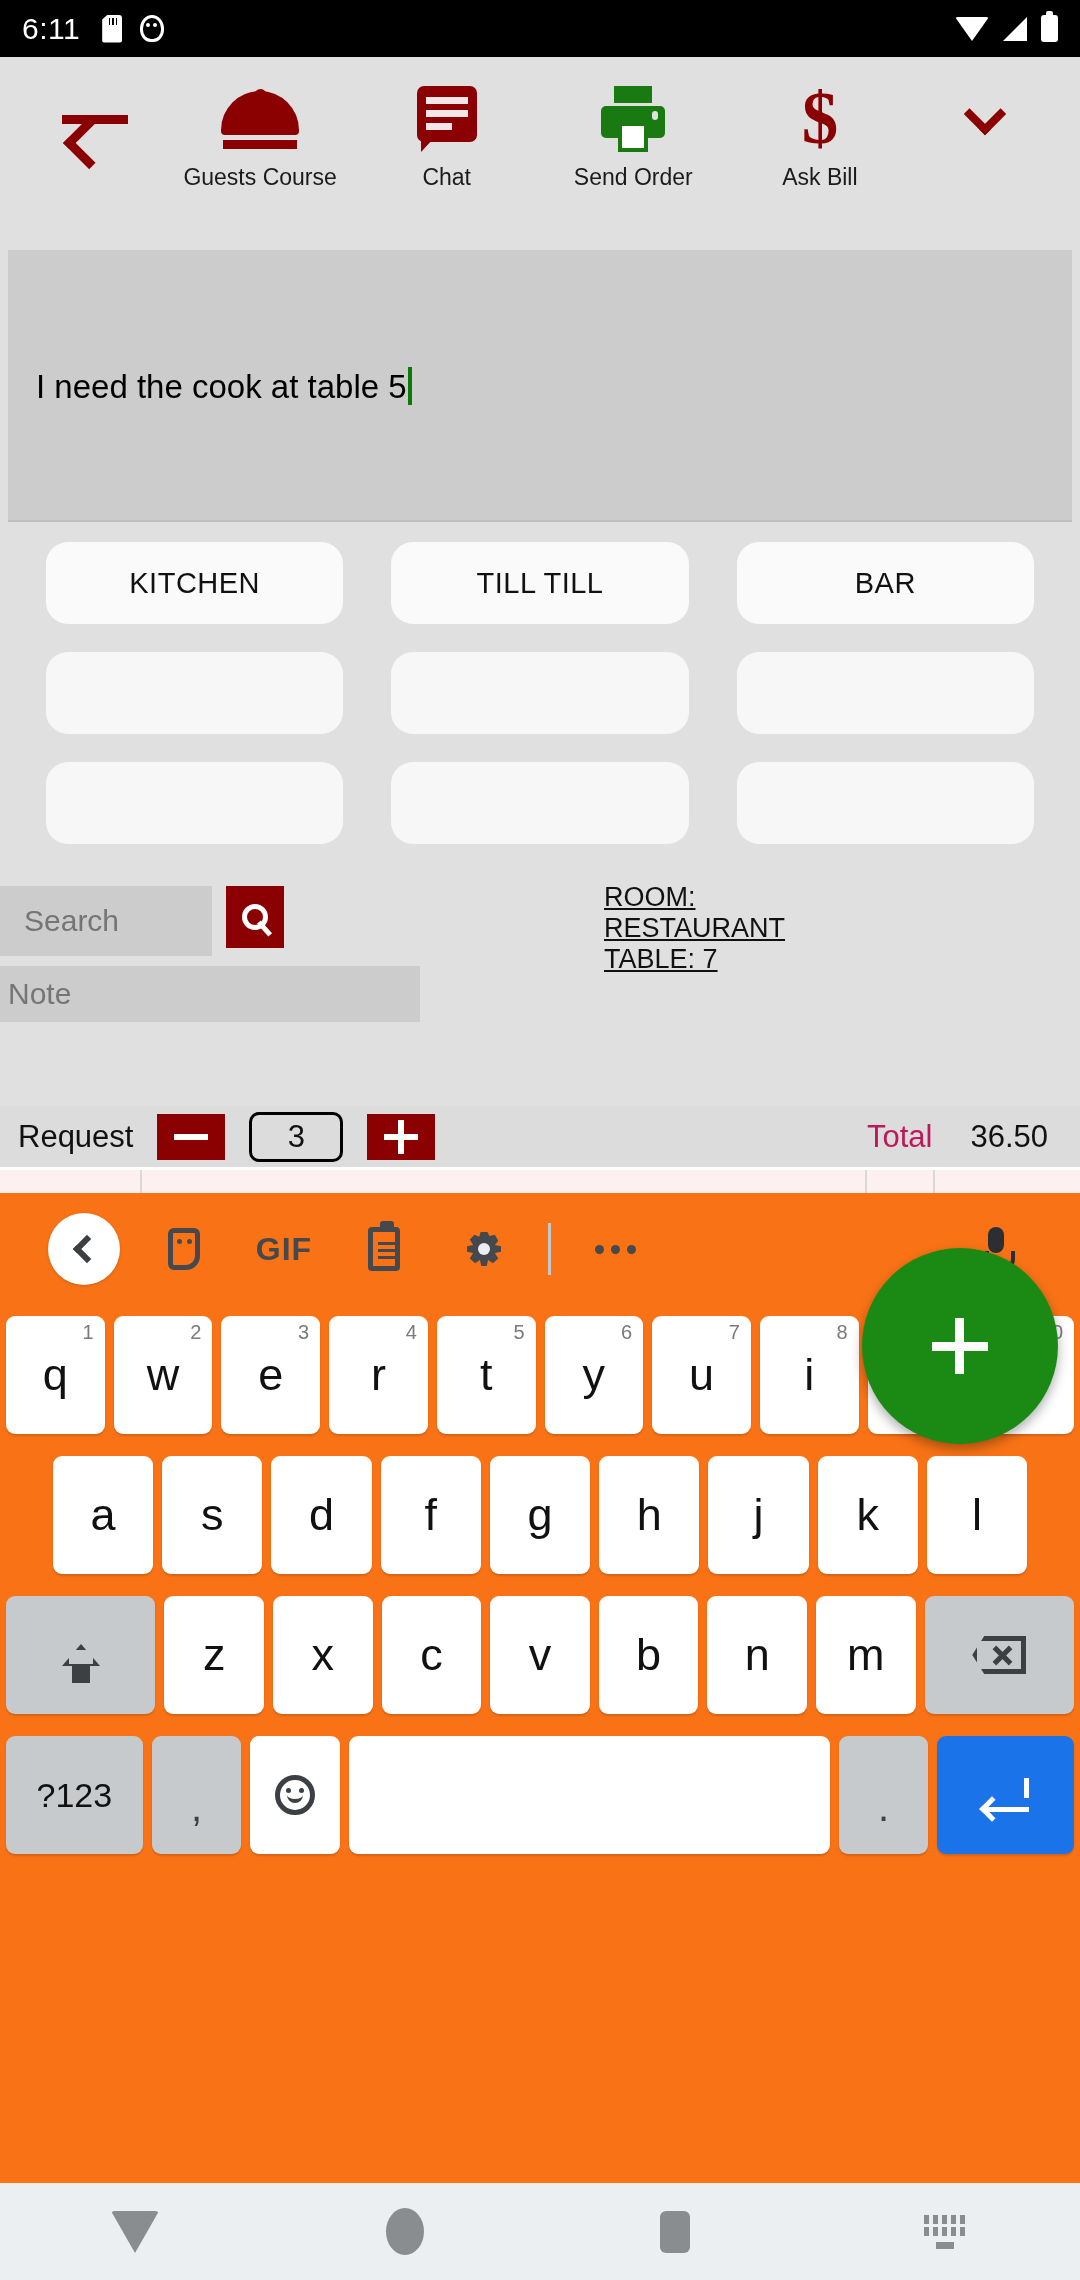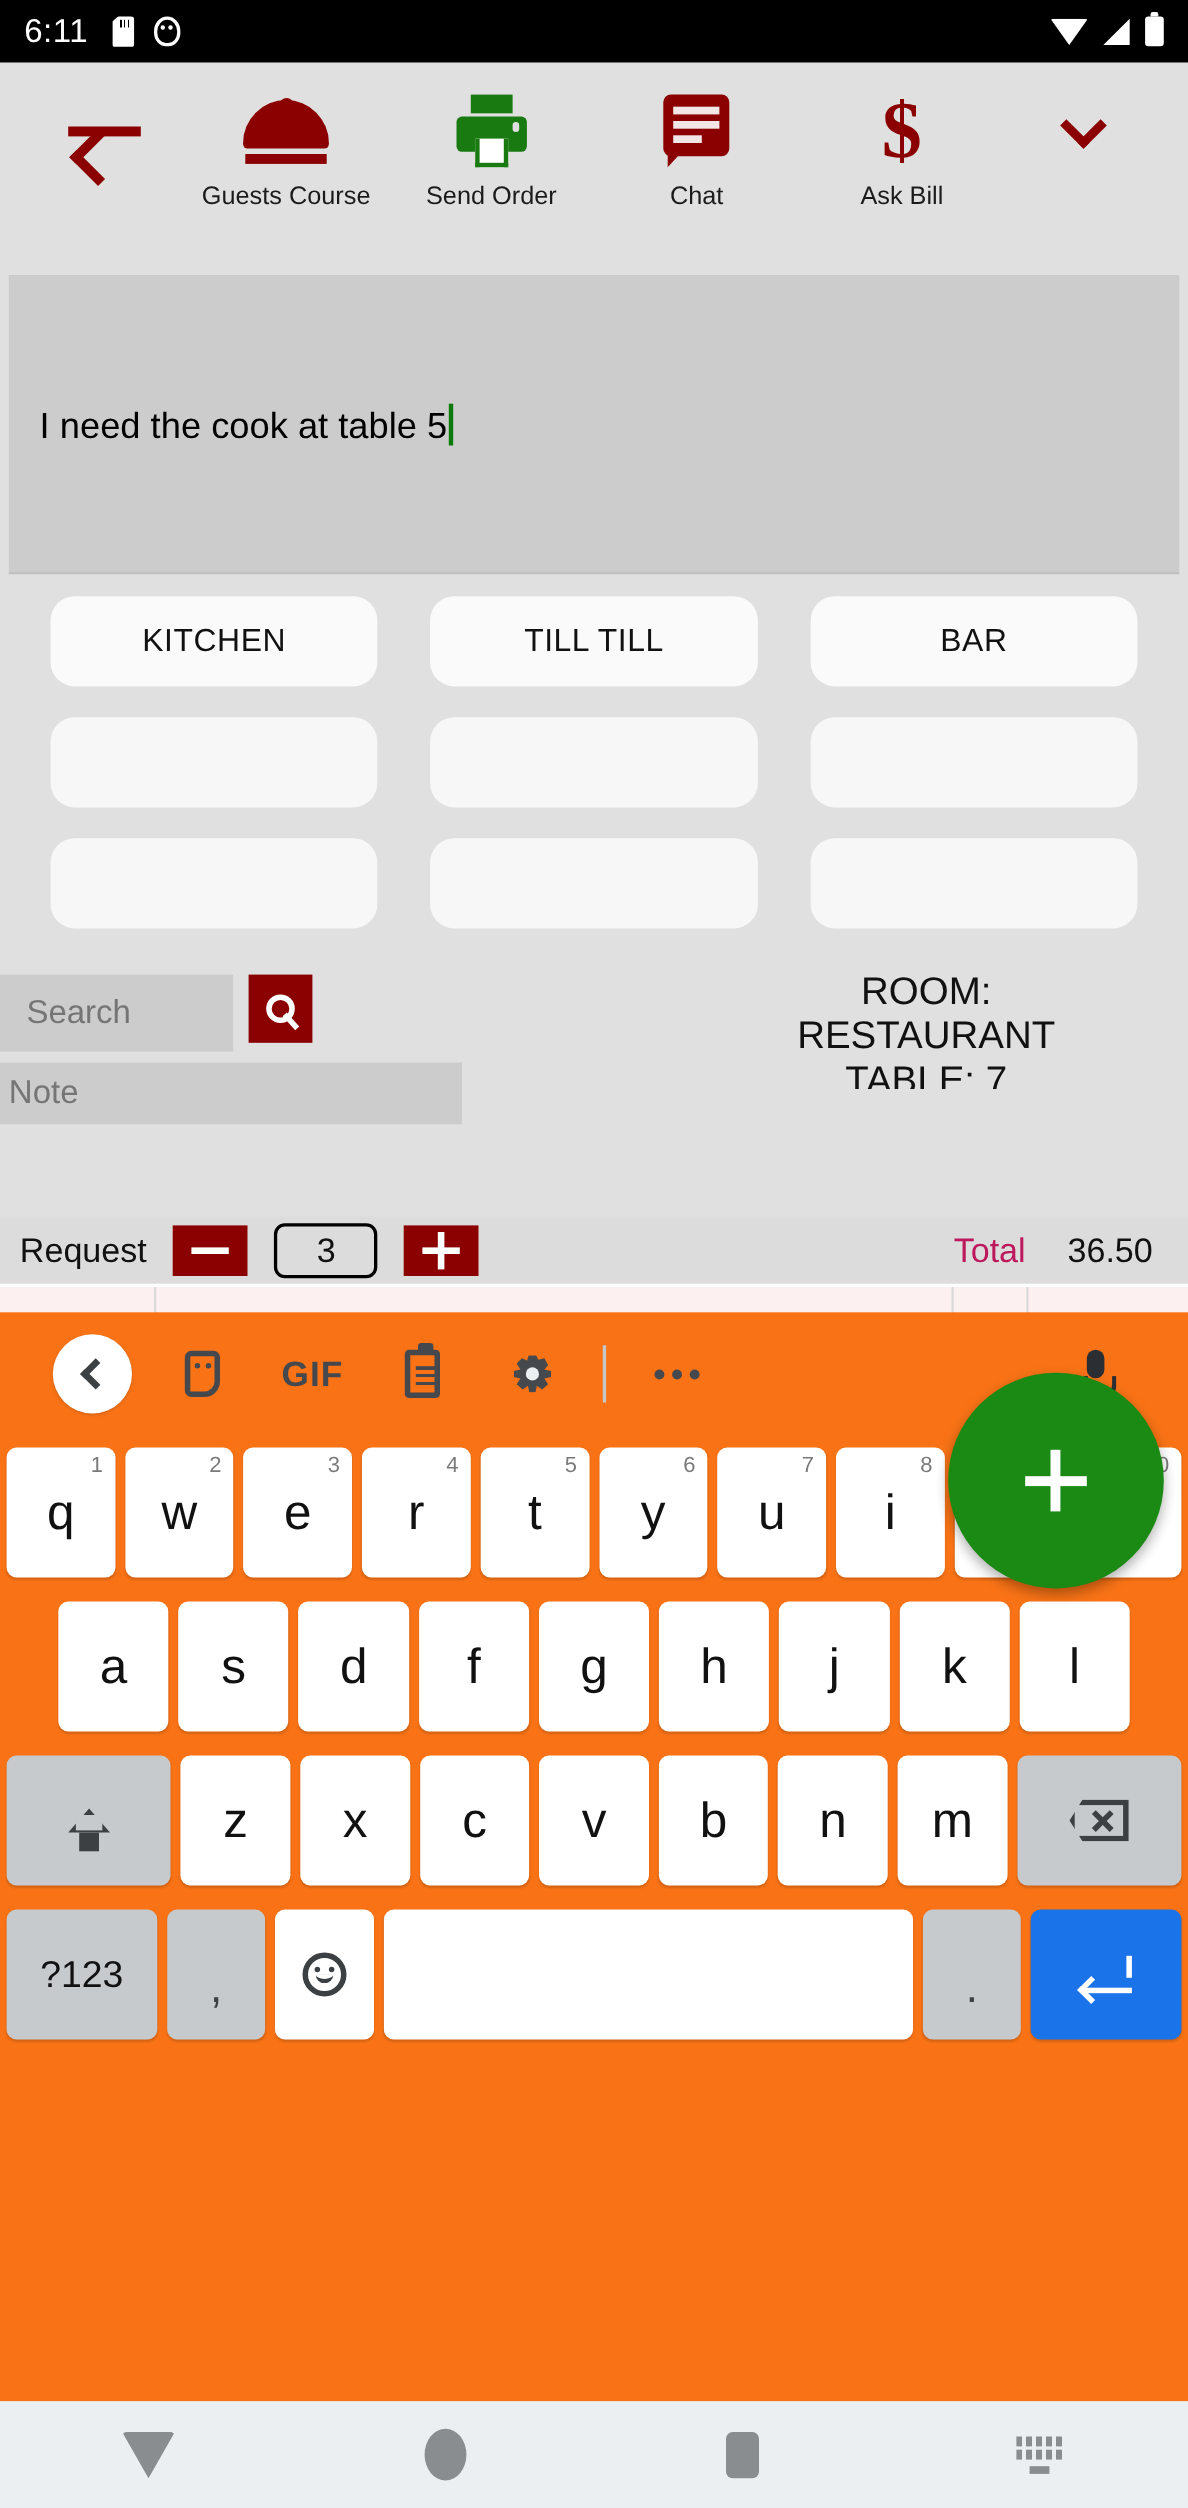--- a/index.html
+++ b/index.html
@@ -172,22 +172,22 @@
     content:""; position:absolute; bottom:-12px; right:-4px; width:5px; height:17px;
     background:#fff; transform:rotate(-42deg);
   }
   .note-input{
     margin-top:10px; width:420px; height:56px; background:#cccccc; border:none;
     font-size:30px; color:#404040; padding-left:8px;
     font-family:"Liberation Sans", sans-serif;
   }
   .room-block{
     position:absolute; right:0; top:-4px; width:476px;
-    text-align:center; font-size:35px; color:#111; line-height:1.15;
-    height:108px; overflow:hidden;
+    text-align:left; font-size:27px; color:#111; line-height:1.15;
+    height:108px; overflow:hidden;text-decoration:underline;
   }
 
   
   .guests-bar{
     position:relative; height:64px; background:#dcdcdc;
     display:flex; align-items:center; padding-left:18px;
     border-bottom:3px solid #fff;
   }
   .g-label{ font-size:31px; color:#111; }
   .g-minus,.g-plus{
@@ -399,41 +399,41 @@
         <div class="knob"></div>
           <div class="dome"></div>
           <div class="base"></div>
       </div>
     </div>
     <div class="tb-label">Guests Course</div>
   </div>
 
   <div class="tb-item tb-btn">
     <div class="ico">
-      <div class="printer">
-        <div class="top"></div>
-          <div class="mid"></div>
-          <div class="dot"></div>
-          <div class="paper"></div>
-      </div>
-    </div>
-    <div class="tb-label">Send Order</div>
-  </div>
-
-  <div class="tb-item tb-btn">
-    <div class="ico">
       <div class="chatb">
         <div class="body"></div>
           <i class="l1"></i>
           <i class="l2"></i>
           <i class="l3"></i>
           <div class="tail"></div>
       </div>
     </div>
     <div class="tb-label">Chat</div>
+  </div>
+
+  <div class="tb-item tb-btn">
+    <div class="ico">
+      <div class="printer">
+        <div class="top"></div>
+          <div class="mid"></div>
+          <div class="dot"></div>
+          <div class="paper"></div>
+      </div>
+    </div>
+    <div class="tb-label">Send Order</div>
   </div>
 
   <div class="tb-item tb-btn">
     <div class="ico">
         <div class="dollar">$</div>
       </div>
     <div class="tb-label">Ask Bill</div>
   </div>
 
   <div class="tb-item tb-chev">

